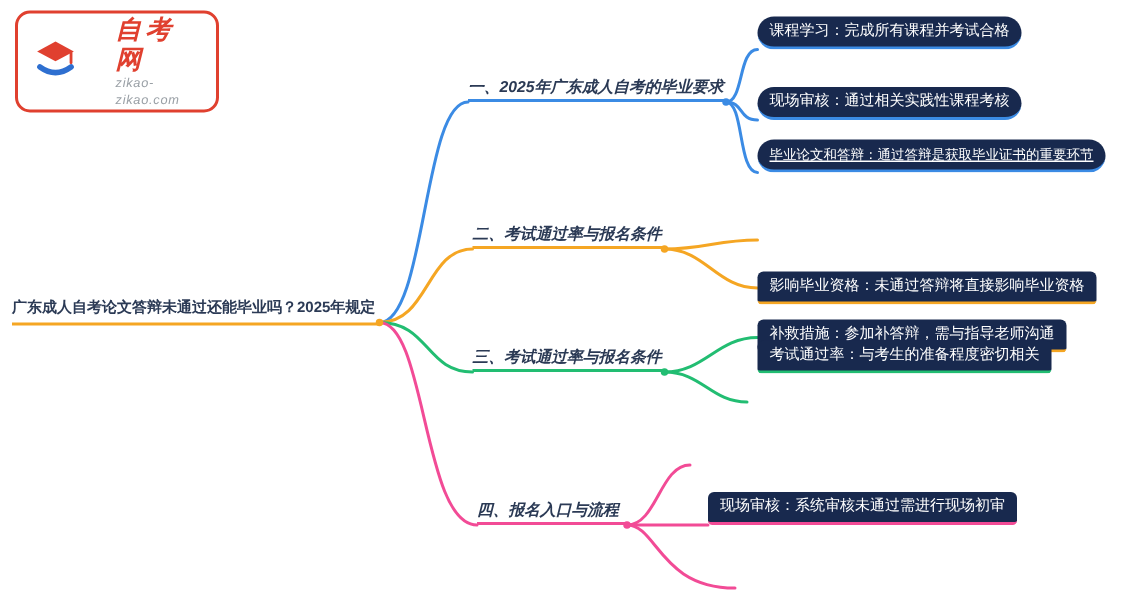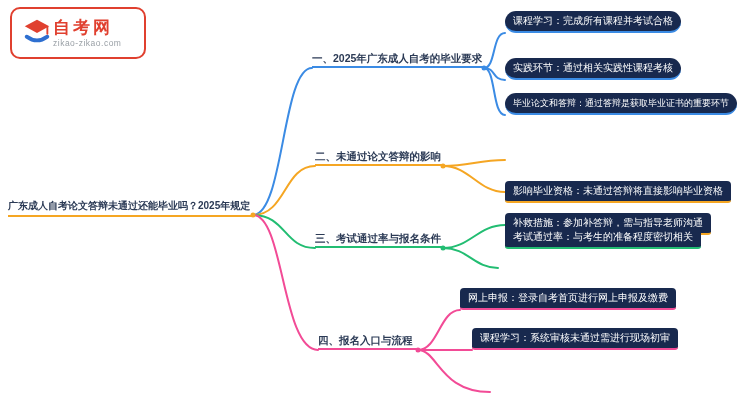--- a/index.html
+++ b/index.html
@@ -3,45 +3,45 @@
 <meta charset="utf-8">
 <style>
   * { margin:0; padding:0; box-sizing:border-box; }
   body { background:#ffffff; font-family:"Liberation Sans","DejaVu Sans",sans-serif; }
   .canvas { position:relative; width:750px; height:410px; background:#ffffff; overflow:hidden; }
 
   svg.links { position:absolute; left:0; top:0; width:750px; height:410px; pointer-events:none; }
   svg.links path { fill:none; stroke-width:2; stroke-linecap:round; }
 
   
-  .logo { position:absolute; left:10px; top:7px; width:136px; height:52px;
+  .logo { position:absolute; left:10px; top:7px; width:136px; height:68px;
           border:2px solid #e0402f; border-radius:10px; background:#fff;
-          display:flex; align-items:center; gap:0; padding:0 9px; }
+          display:flex; align-items:center; gap:24px; padding:0 9px;font-style:italic; }
   .logo-texts { display:flex; flex-direction:column; justify-content:center; }
   .logo-name { color:#e0402f; font-weight:bold; font-size:17px; letter-spacing:3px; line-height:20px; }
   .logo-url  { color:#9aa0a6; font-size:8.5px; line-height:11px; letter-spacing:.5px; }
 
   
   .root { position:absolute; left:8px; top:199px; width:246px;
           font-size:10px; font-weight:bold; color:#2b3a55; line-height:14px;
           padding-bottom:2px; border-bottom:2.5px solid #f5a623; white-space:nowrap; }
 
   
   .branch { position:absolute; font-size:10.5px; font-weight:bold; color:#2b3a55;
-            line-height:16px; height:18px; border-bottom:2px solid; white-space:nowrap; }
+            line-height:16px; height:18px; border-bottom:2px solid; white-space:nowrap;font-style:italic; }
   .b1 { left:312px; top:50px;  width:172px; border-color:#3b8be4; }
   .b2 { left:315px; top:148px; width:128px; border-color:#f5a623; }
   .b3 { left:315px; top:230px; width:128px; border-color:#22bd72; }
   .b4 { left:318px; top:332px; width:100px; border-color:#f24b96; }
 
   
   .leaf { position:absolute; height:22px; background:#18294e; color:#ffffff;
           font-size:10px; line-height:16px; padding:2px 8px;
           border-radius:4px 4px 3px 3px; border-bottom:2px solid; white-space:nowrap; }
-  .leaf.small { font-size:9px; }
+  .leaf.small { font-size:9px;text-decoration:underline; }
   .lc-blue   { border-color:#3b8be4;border-radius:11px; }
   .lc-orange { border-color:#f5a623;margin-top:43px; }
   .lc-green  { border-color:#22bd72; }
   .lc-pink   { border-color:#f24b96; }
 </style>
 </head>
 <body>
 
 <div class="canvas">
 
@@ -83,29 +83,28 @@
     </span>
     <span class="logo-texts">
       <span class="logo-name">自考网</span>
       <span class="logo-url">zikao-zikao.com</span>
     </span>
   </div>
 
   <div class="root">广东成人自考论文答辩未通过还能毕业吗？2025年规定</div>
 
   <div class="branch b1">一、2025年广东成人自考的毕业要求</div>
-  <div class="branch b2">二、未通过论文答辩的影响</div>
+  <div class="branch b2">二、考试通过率与报名条件</div>
   <div class="branch b4">四、报名入口与流程</div>
   <div class="branch b3">三、考试通过率与报名条件</div>
 
   <div class="leaf lc-blue" style="left:505px; top:11px;">课程学习：完成所有课程并考试合格</div>
-  <div class="leaf lc-blue" style="left:505px; top:58px;">实践环节：通过相关实践性课程考核</div>
+  <div class="leaf lc-blue" style="left:505px; top:58px;">现场审核：通过相关实践性课程考核</div>
   <div class="leaf lc-blue small" style="left:505px; top:93px;">毕业论文和答辩：通过答辩是获取毕业证书的重要环节</div>
 
   <div class="leaf lc-orange" style="left:505px; top:138px;">影响毕业资格：未通过答辩将直接影响毕业资格</div>
   <div class="leaf lc-orange" style="left:505px; top:170px;">补救措施：参加补答辩，需与指导老师沟通</div>
 
   <div class="leaf lc-green" style="left:505px; top:203px;margin-top:24px;">考试通过率：与考生的准备程度密切相关</div>
 
-  <div class="leaf lc-pink" style="left:460px; top:288px;">网上申报：登录自考首页进行网上申报及缴费</div>
-  <div class="leaf lc-pink" style="left:472px; top:328px;">课程学习：系统审核未通过需进行现场初审</div>
+  <div class="leaf lc-pink" style="left:472px; top:328px;">现场审核：系统审核未通过需进行现场初审</div>
 
 </div>
 
 </body></html>

